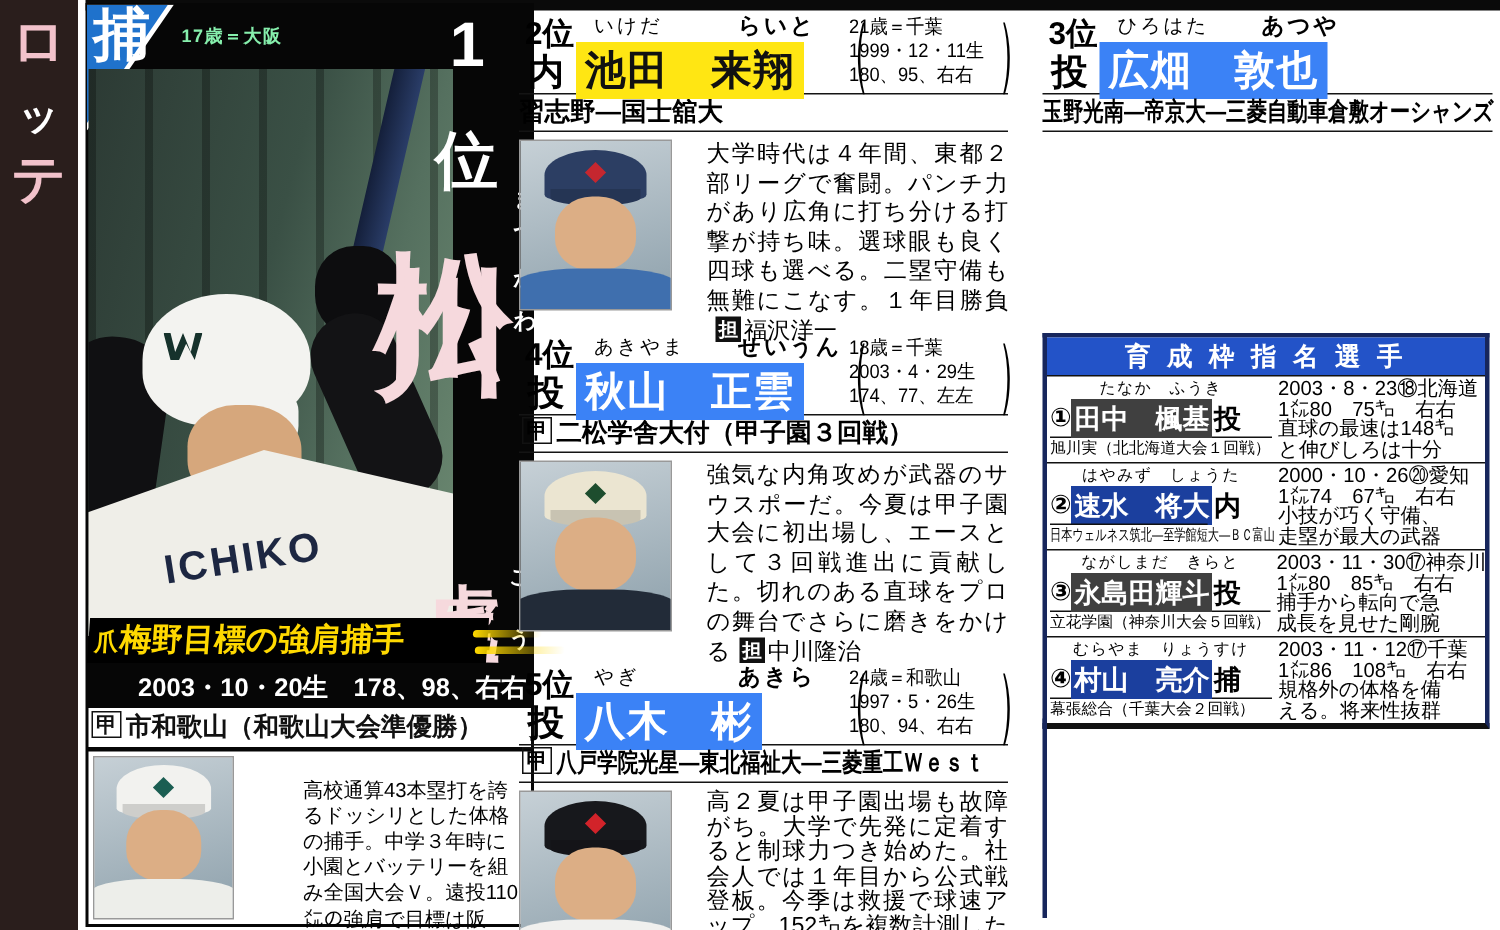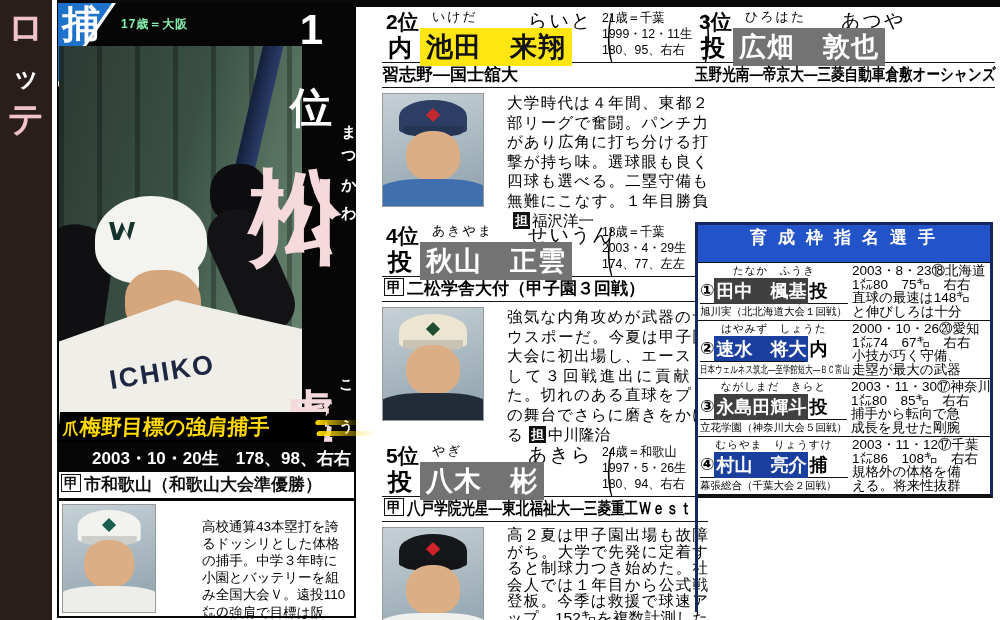--- a/index.html
+++ b/index.html
@@ -50,30 +50,30 @@
   .schoolbox{position:absolute;left:2px;top:470px;width:295px;height:26px;background:#fff;line-height:26px;font-size:17px;font-weight:bold;color:#111;white-space:nowrap;}
   .biobox{position:absolute;left:2px;top:499px;width:295px;height:115px;background:#fff;display:flex;gap:5px;padding:3px;box-sizing:border-box;}
   .biobox .bio{font-size:13.5px;line-height:17.2px;margin-left:41px;}
 
   
   .kou{display:inline-block;border:1.5px solid #111;font-size:14px;font-weight:bold;line-height:16px;padding:0 2px;margin:0 3px 0 2px;vertical-align:2px;}
   .tan{display:inline-block;background:#111;color:#fff;font-size:13px;font-weight:bold;line-height:15px;padding:1px 2px;margin:0 2px 0 6px;vertical-align:1px;}
 
   
   .pblock{position:absolute;width:326px;}
-  .mid{left:382px;}
+  .mid{left:346px;}
   .rightcol{left:695px;width:300px;}
   .phead{position:relative;height:56px;}
   .prank{position:absolute;left:4px;top:2px;font-size:21px;font-weight:bold;}
   .kanaL{position:absolute;left:50px;top:2px;font-size:13px;letter-spacing:2px;}
-  .kanaF{position:absolute;left:146px;top:2px;font-size:19px;letter-spacing:2px;}
+  .kanaF{position:absolute;left:146px;top:2px;font-size:15px;letter-spacing:2px;font-weight:bold;}
   .ppos{position:absolute;left:6px;top:26px;font-size:24px;font-weight:bold;}
   .pname{position:absolute;left:38px;top:22px;font-size:27px;font-weight:bold;letter-spacing:1px;padding:1px 6px;white-space:nowrap;}
   .hl-yellow{background:#ffe613;color:#111;}
-  .hl-red{background:#737373;color:#fff;}
+  .hl-red{background:#3b82f6;color:#fff;}
   .ph-info{position:absolute;right:-2px;top:0;width:120px;height:56px;display:flex;align-items:center;}
   .paren{font-size:50px;font-weight:400;transform:scale(0.45,1.12);width:12px;line-height:1;flex:0 0 auto;}
   .info-lines{flex:1;font-size:13px;line-height:16px;white-space:nowrap;transform:scaleX(0.94);transform-origin:0 50%;}
   .rule{border-top:1.5px solid #141414;}
   .pschool{height:24px;line-height:24px;font-size:17px;font-weight:bold;white-space:nowrap;}
   .sqz{display:inline-block;transform:scaleX(0.8);transform-origin:0 50%;}
   .pbody{display:flex;gap:23px;padding-top:5px;}
   .pbody .bio{margin:0;font-size:15.5px;line-height:19.6px;text-align:justify;flex:1;}
   .pbody .bio.tight{line-height:16.6px;}
 
@@ -81,21 +81,21 @@
   .headshot{position:relative;flex:0 0 auto;width:100px;height:112px;overflow:hidden;background:linear-gradient(165deg,#c6d0d6,#8da0ab);border:1px solid #999;}
   .headshot.small{width:92px;height:107px;}
   .hs-cap{position:absolute;left:50%;top:5%;width:68%;height:30%;transform:translateX(-50%);background:var(--cap,#333);border-radius:50% 50% 10% 10%;}
   .hs-cap::after{content:"";position:absolute;bottom:-10%;left:6%;width:88%;height:30%;background:var(--cap,#333);border-radius:0 0 100% 100%;filter:brightness(.85);}
   .hs-logo{position:absolute;left:50%;top:14%;width:10px;height:10px;transform:translateX(-50%) rotate(45deg);background:var(--logo,#c22);}
   .hs-face{position:absolute;left:50%;top:33%;width:54%;height:44%;transform:translateX(-50%);background:#dcae85;border-radius:46% 46% 42% 42%;}
   .hs-body{position:absolute;bottom:0;left:-4%;width:108%;height:24%;background:var(--shirt,#446);border-radius:40% 40% 0 0;}
 
   
   .dev-table{position:absolute;left:695px;top:222px;width:298px;background:#fff;border:3px solid #17265c;border-bottom:4px solid #111;box-sizing:border-box;}
-  .dt-head{height:37px;line-height:25px;background:#2353c8;color:#fff;font-weight:bold;font-size:17px;text-align:center;letter-spacing:11px;padding-left:8px;}
+  .dt-head{height:25px;line-height:25px;background:#2353c8;color:#fff;font-weight:bold;font-size:17px;text-align:center;letter-spacing:11px;padding-left:8px;}
   .dt-row{display:flex;height:57px;border-top:1.5px solid #111;}
   .dt-row:first-of-type{border-top:none;}
   .dt-left{width:152px;box-sizing:border-box;padding:0 2px;}
   .dt-kana{font-size:10.5px;text-align:center;letter-spacing:1px;margin-top:1px;}
   .dt-nameline{display:flex;align-items:center;height:25px;}
   .dt-num{font-size:17px;font-weight:bold;flex:0 0 auto;}
   .dt-name{font-size:18px;font-weight:bold;color:#fff;padding:1px 2px;white-space:nowrap;flex:0 0 auto;}
   .bg-red{background:#404040;}
   .bg-blue{background:#1b3f9e;}
   .dt-pos{font-size:18px;font-weight:bold;margin-left:1px;}

